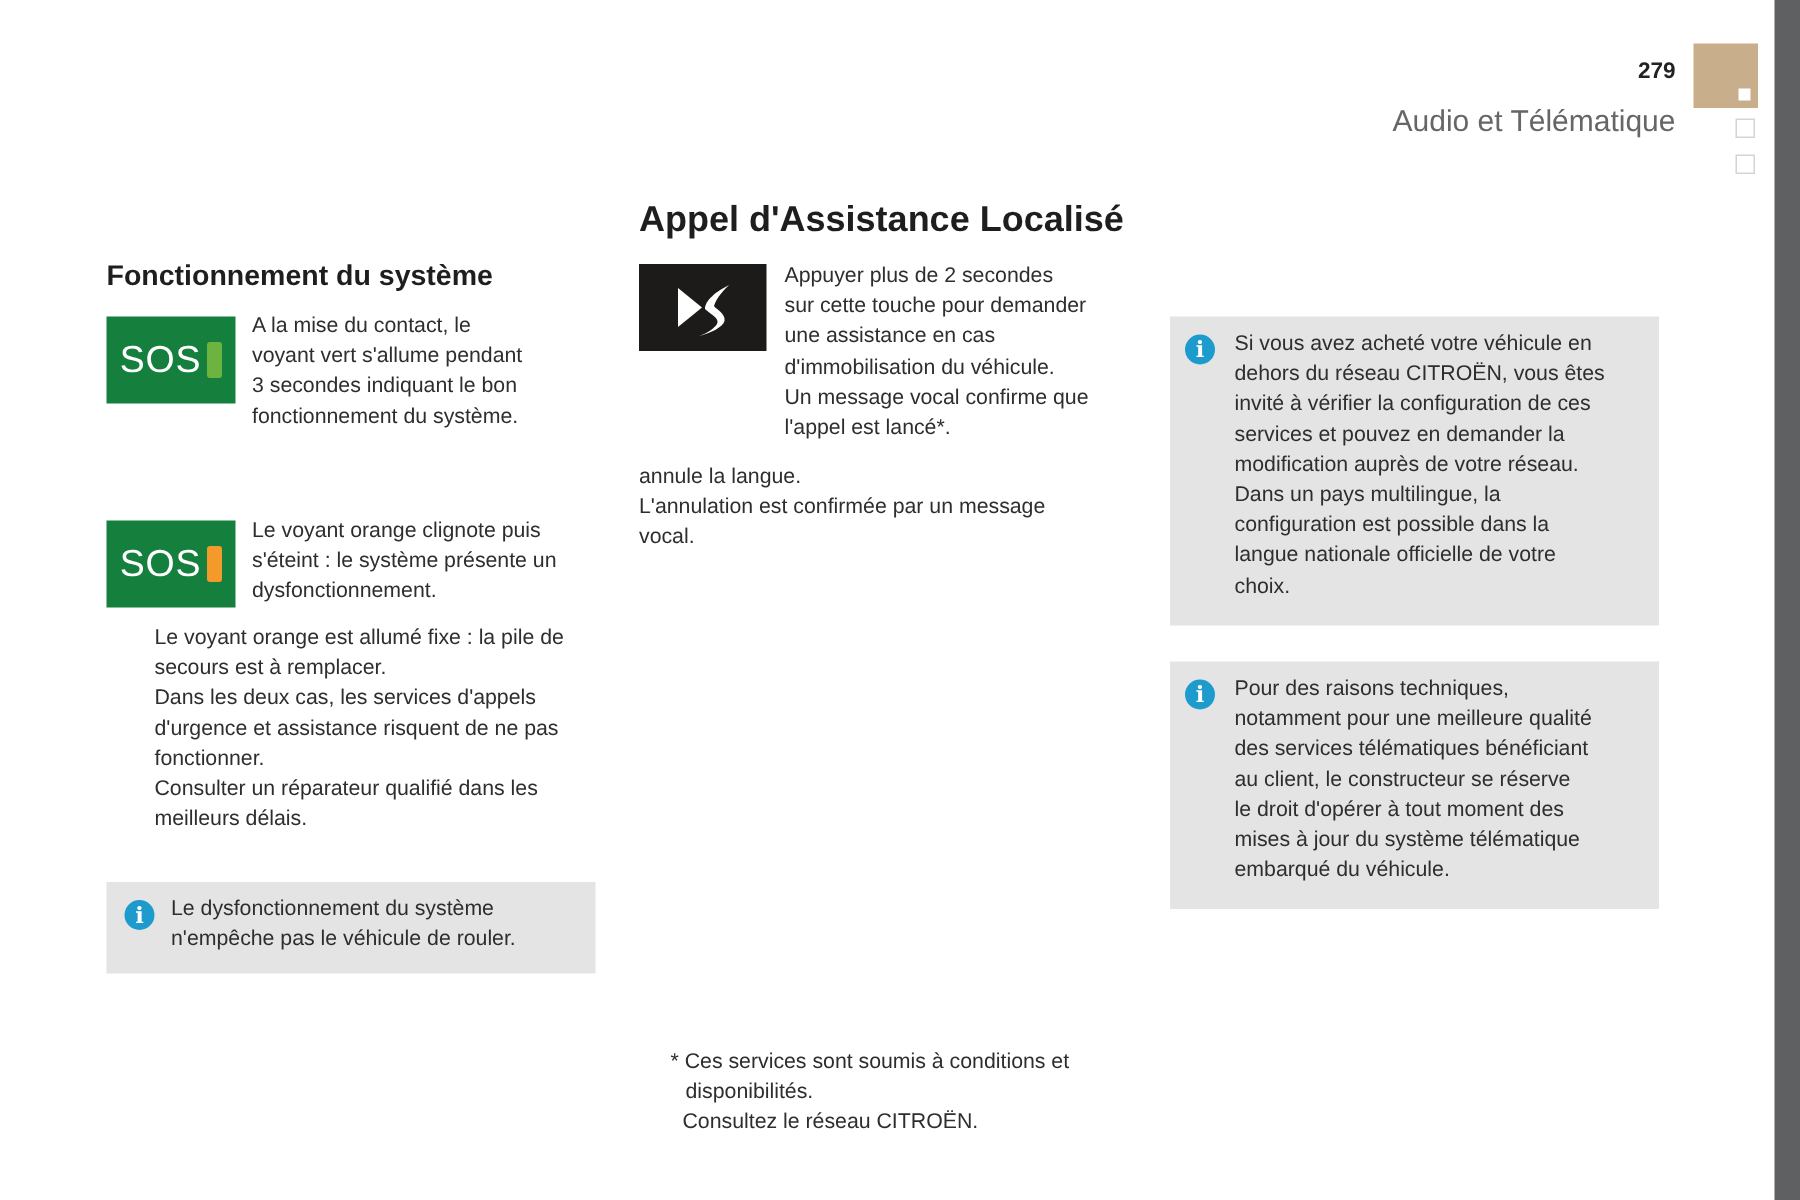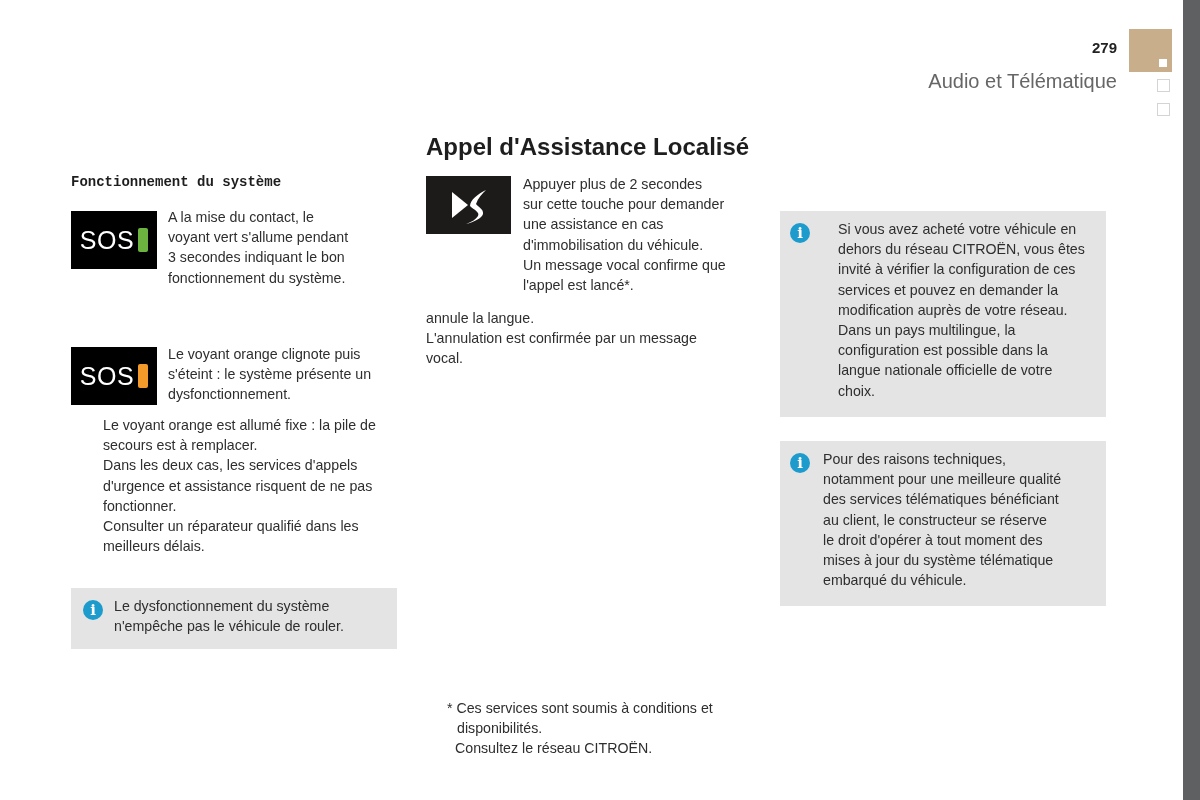--- a/index.html
+++ b/index.html
@@ -12,25 +12,25 @@
     .abs { position: absolute; }
     
     .page-num { right: 83px; top: 39px; font-size: 15px; font-weight: bold; color: #222; text-align: center; }
     .section-name { right: 83px; top: 70px; font-size: 20px; color: #666; text-align: center; }
     .tab-main { left: 1129px; top: 29px; width: 43px; height: 43px; background: #c8ae8b; }
     .tab-main .dot { position: absolute; right: 5px; bottom: 5px; width: 8px; height: 8px; background: #fff; }
     .tab-box { left: 1157px; width: 13px; height: 13px; border: 1.5px solid #d4d4d4; box-sizing: border-box; }
     .side-bar { left: 1183px; top: 0; width: 17px; height: 800px; background: #5f6061; }
 
     .body-text { font-size: 14.2px; line-height: 20.2px; color: #2e2e2e; }
-    h2.sub { margin: 0; font-size: 14px; font-weight: bold; color: #1e1e1e; font-family: Liberation Mono, monospace; }
+    h2.sub { margin: 0; font-size: 19px; font-weight: bold; color: #1e1e1e; }
     h1.main { margin: 0; font-size: 24px; font-weight: bold; color: #1e1e1e; }
 
     .sos {
-      width: 86px; height: 58px; background: #000000;
+      width: 86px; height: 58px; background: #15803d;
       display: flex; align-items: center; justify-content: center; gap: 4px;
     }
     .sos .lbl { color: #fff; font-size: 25px; letter-spacing: 0.5px; }
     .sos .led { width: 10px; height: 24px; border-radius: 2px; }
 
     .ds-btn { width: 85px; height: 58px; background: #1d1a1a; }
 
     .info-box { background: #e4e4e5; }
     .info-icon {
       position: absolute; width: 20px; height: 20px; border-radius: 50%;
@@ -121,21 +121,21 @@
 <div class="abs body-text" style="left:447px; top:698px;">
   <p class="p">* Ces services sont soumis à conditions et</p>
   <p class="p" style="padding-left:10px">disponibilités.</p>
   <p class="p" style="padding-left:8px">Consultez le réseau CITROËN.</p>
 </div>
 
 <div class="abs info-box" style="left:780px; top:211px; width:326px; height:206px;">
   <div class="info-icon" style="left:10px; top:12px;">
       <span>i</span>
     </div>
-  <div class="info-text body-text" style="left:58px; top:8px;">
+  <div class="info-text body-text" style="left:43px; top:8px;">
     <p class="p">Si vous avez acheté votre véhicule en</p>
     <p class="p">dehors du réseau CITROËN, vous êtes</p>
     <p class="p">invité à vérifier la configuration de ces</p>
     <p class="p">services et pouvez en demander la</p>
     <p class="p">modification auprès de votre réseau.</p>
     <p class="p">Dans un pays multilingue, la</p>
     <p class="p">configuration est possible dans la</p>
     <p class="p">langue nationale officielle de votre</p>
     <p class="p">choix.</p>
   </div>

